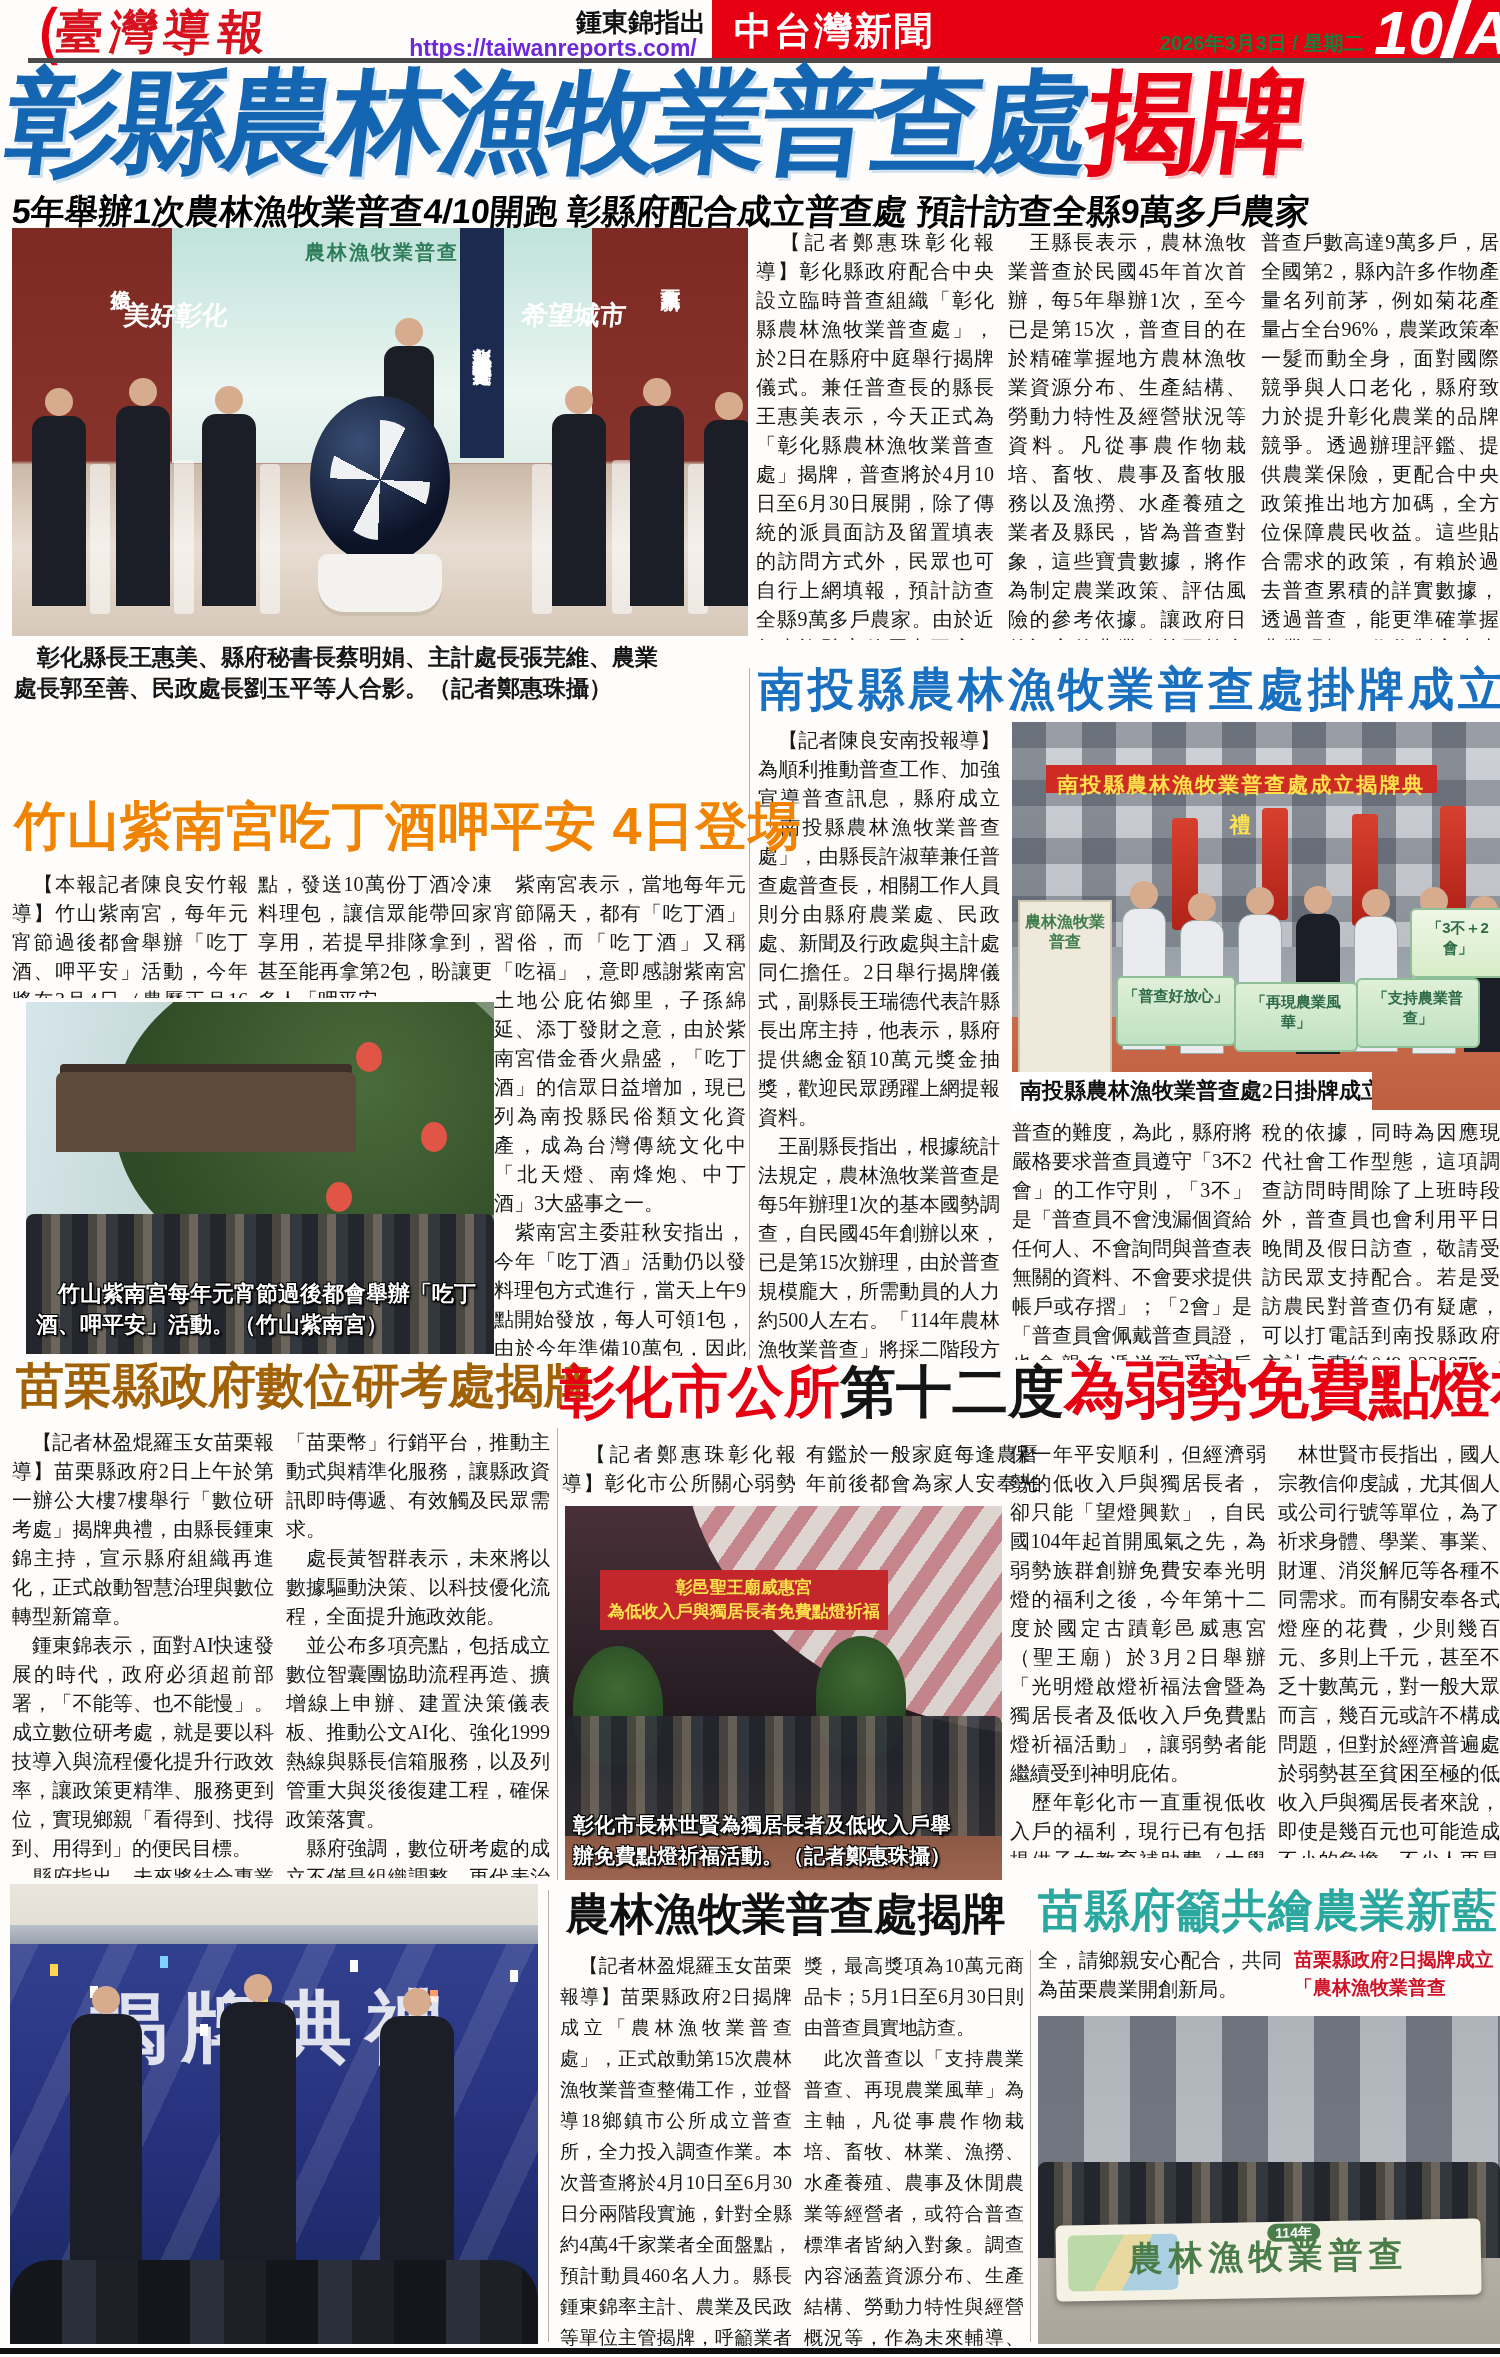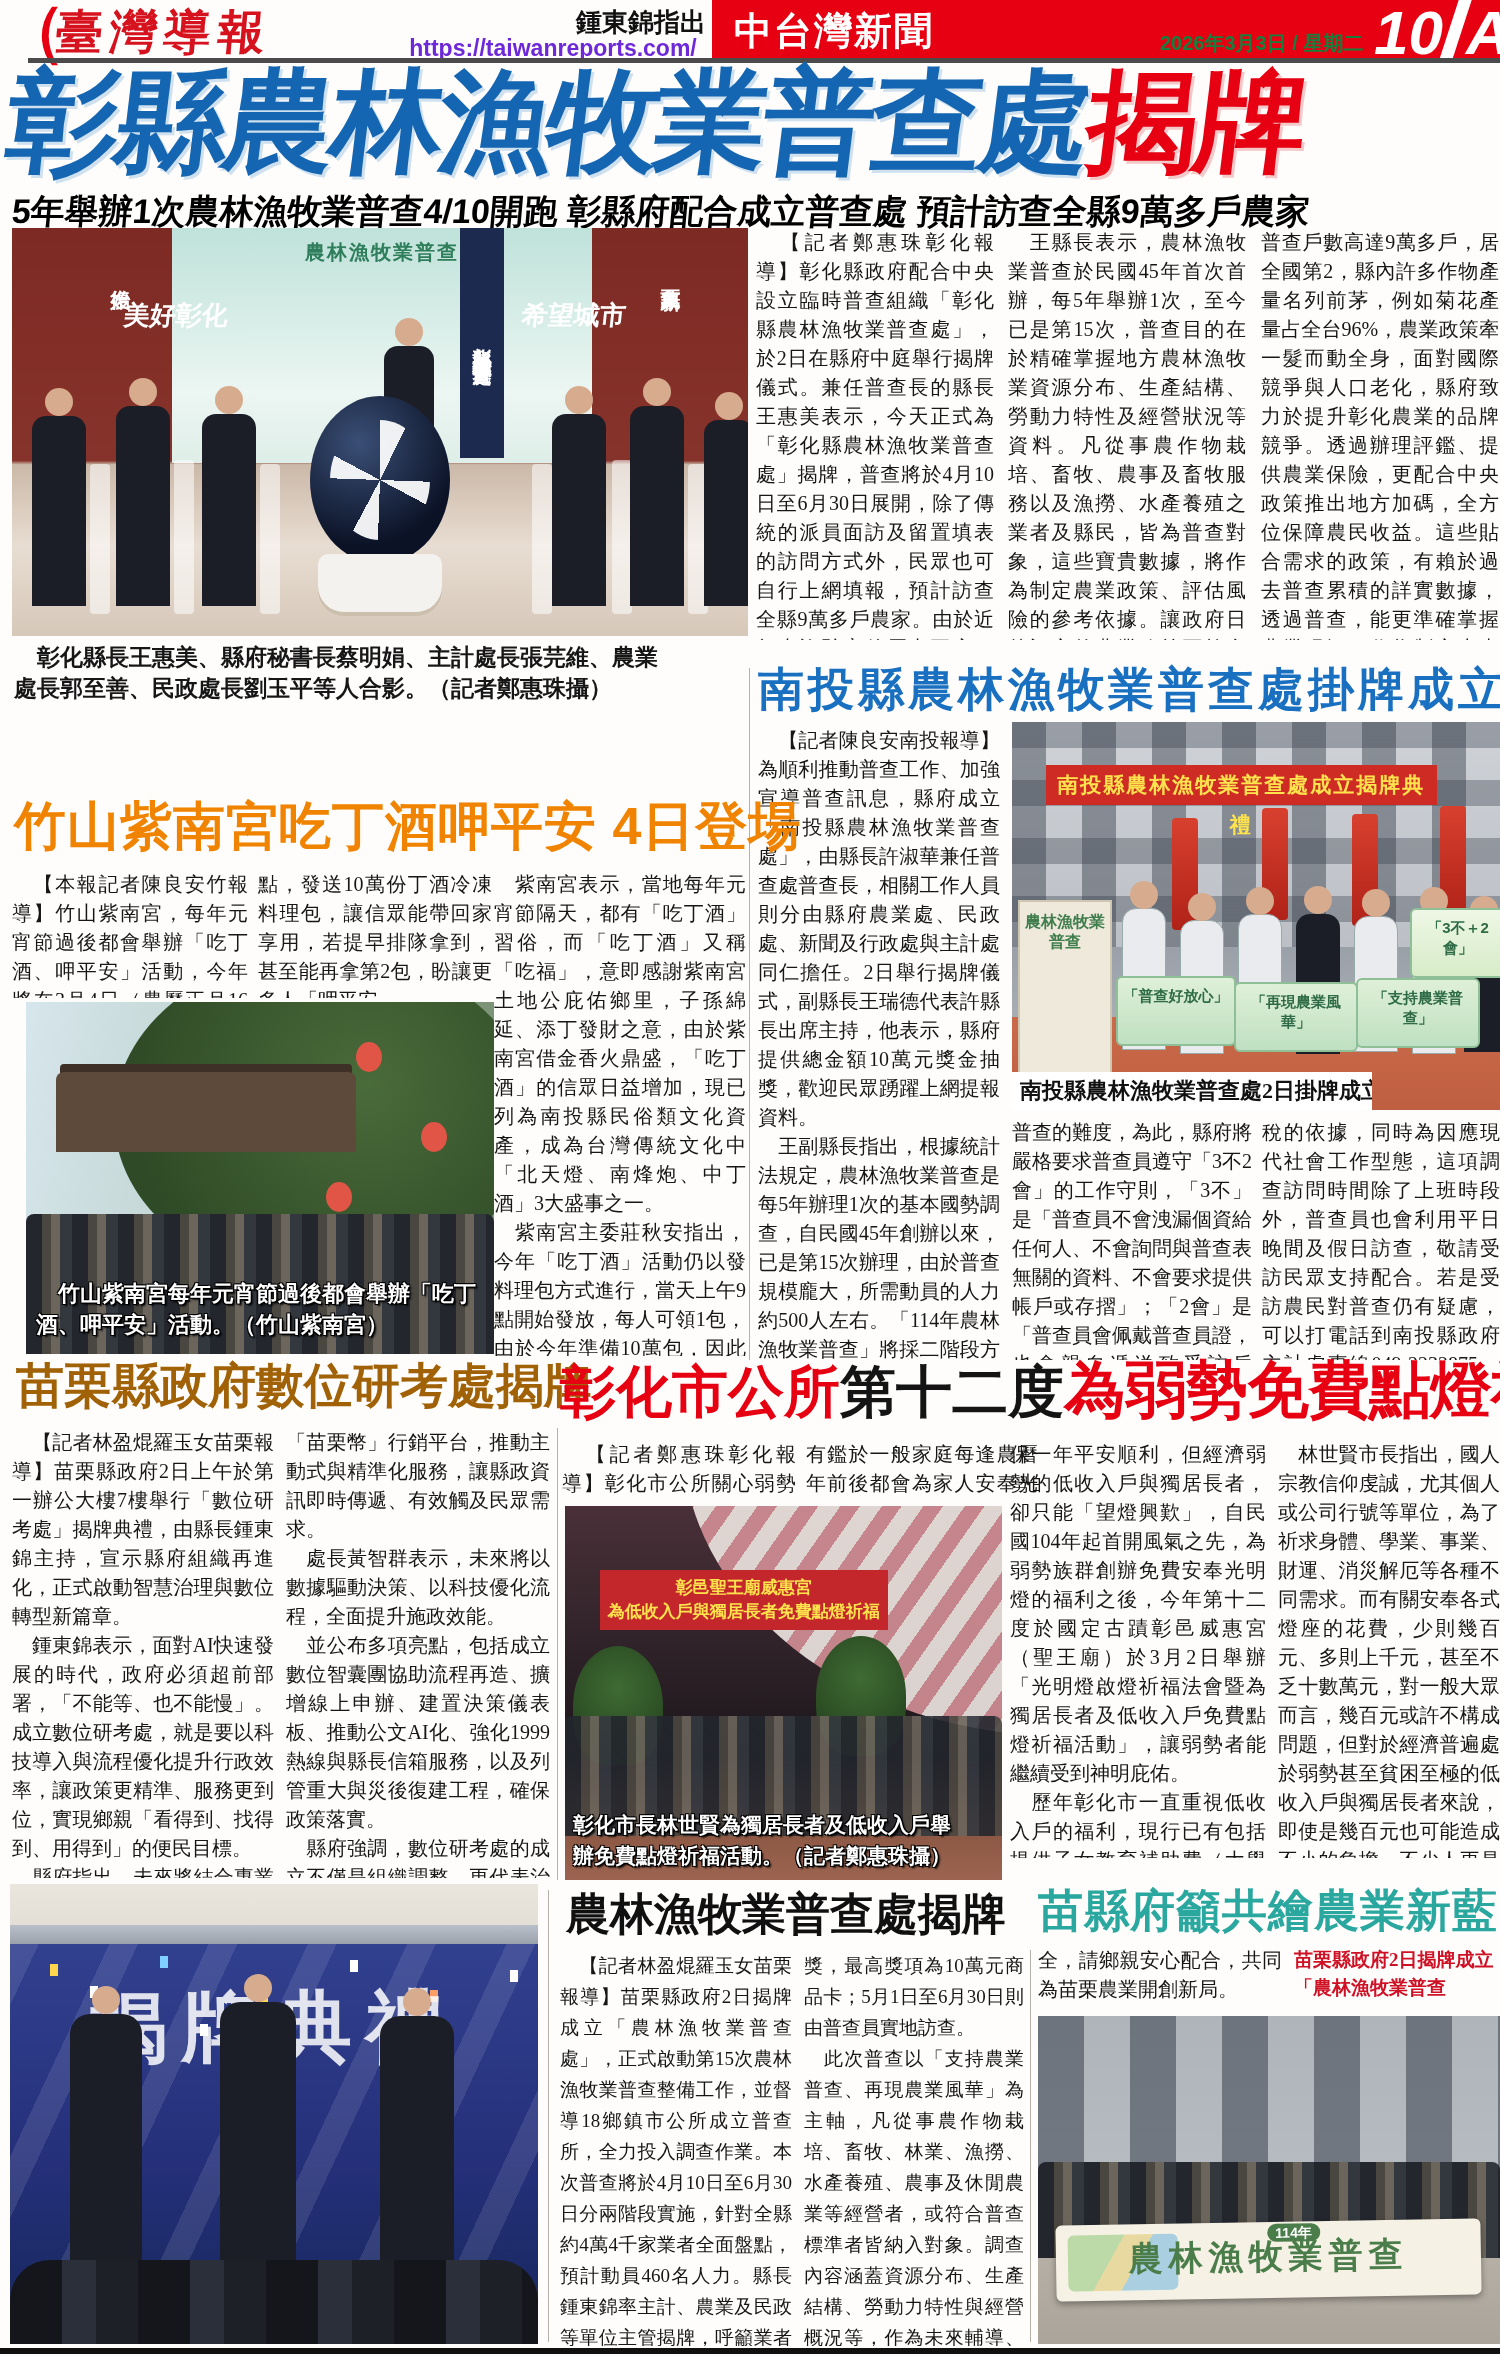--- a/index.html
+++ b/index.html
@@ -61,21 +61,21 @@
   .pa .sphere::before{content:"";position:absolute;inset:14%;border-radius:50%;opacity:.93;
       background:conic-gradient(#fff 0 26deg,transparent 26deg 92deg,#fff 92deg 118deg,transparent 118deg 182deg,
                  #fff 182deg 208deg,transparent 208deg 272deg,#fff 272deg 298deg,transparent 298deg 360deg);}
   .pa .pedestal{position:absolute;left:306px;top:326px;width:124px;height:58px;background:#f4f2ee;
       border-radius:10px 10px 26px 26px;box-shadow:0 4px 0 #cbbfae;}
   
   .pb{background:linear-gradient(180deg,#cfd3d8 0%,#bcc0c6 58%,#9aa0a8 58%,#a8adb4 76%,#c96a4a 76%,#bf5f41 100%);}
   .pb .win{position:absolute;left:0;top:0;width:100%;height:58%;
       background:repeating-linear-gradient(90deg,rgba(52,60,72,.45) 0 34px,transparent 34px 70px),
                  repeating-linear-gradient(180deg,rgba(52,60,72,.35) 0 26px,transparent 26px 58px);}
-  .pb .banner{position:absolute;left:7%;top:11%;width:80%;height:40px;background:#cf2b25;color:#ffe34d;
+  .pb .banner{position:absolute;left:7%;top:11%;width:80%;height:28px;background:#cf2b25;color:#ffe34d;
       font:bold 21px/40px "Liberation Sans",sans-serif;text-align:center;letter-spacing:2px;}
   .pb .scroll{position:absolute;width:26px;height:112px;background:linear-gradient(#d8402e,#b02218);border-radius:4px;}
   .pb .sign{position:absolute;height:58px;background:linear-gradient(#dff0d8,#bfe0c2);border:2px solid #8fbf96;
       border-radius:6px;color:#2e6b46;font:bold 15px/20px "Liberation Sans",sans-serif;text-align:center;padding:8px 4px 0;}
   .pb .poster{position:absolute;left:6px;top:46%;width:90px;height:48%;background:#efe9db;border:2px solid #cfc6b2;
       color:#3f7d4c;font:bold 16px/20px "Liberation Sans",sans-serif;text-align:center;padding-top:10px;}
   .pb .capbar{position:absolute;left:0;bottom:0;width:352px;height:38px;background:#fff;color:#111;
       font:bold 22px/38px "Liberation Serif",serif;padding-left:8px;white-space:nowrap;overflow:hidden;}
   
   .pc{background:linear-gradient(100deg,#d6e6ec 0%,#c4d6d4 34%,#7e9478 35%);margin-left:14px;}

